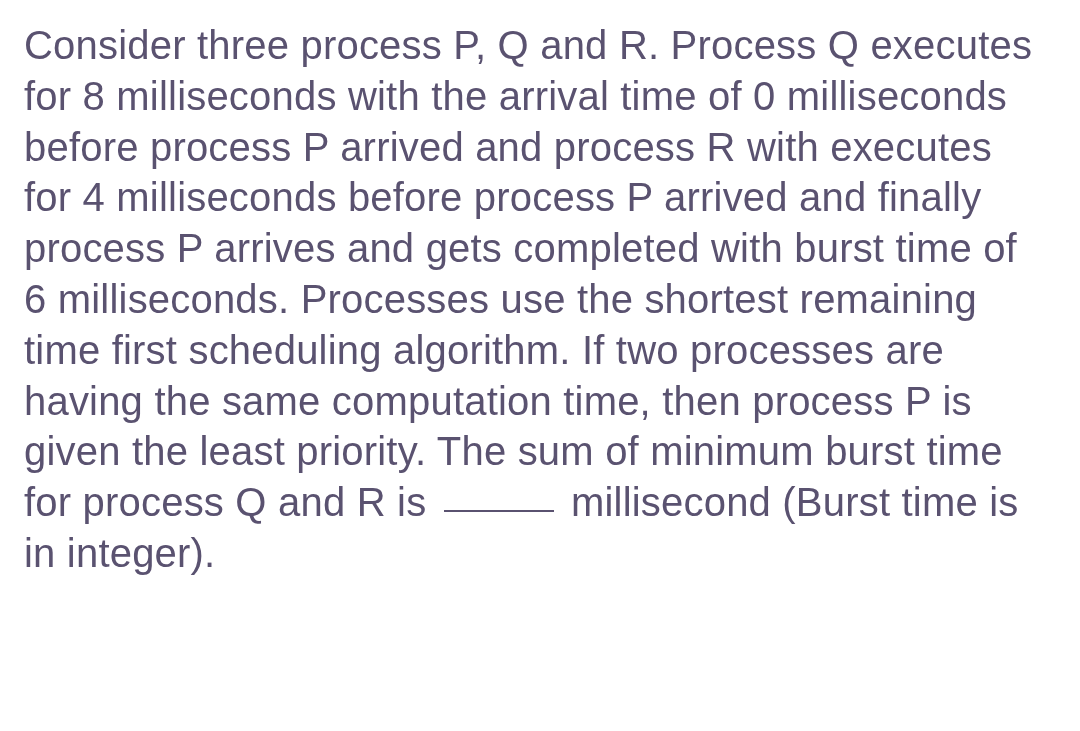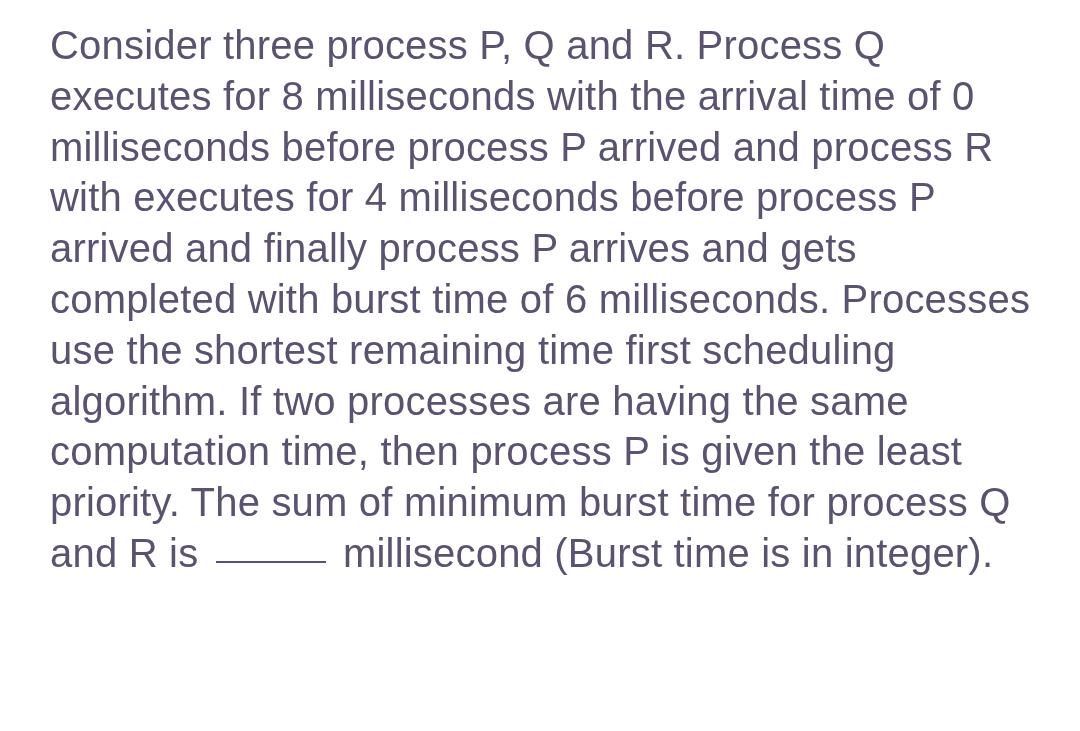--- a/index.html
+++ b/index.html
@@ -5,21 +5,21 @@
     body {
       margin: 0;
       padding: 0;
       width: 1080px;
       height: 731px;
       background: #ffffff;
       font-family: Arial, Helvetica, sans-serif;
       overflow: hidden;
     }
     .question-container {
-      padding: 20px 30px 20px 50px;
+      padding: 20px 30px 20px 24px;
       box-sizing: border-box;
     }
     .question-text {
       font-size: 40px;
       line-height: 1.27;
       color: #5a5270;
       font-weight: 400;
       letter-spacing: 0.2px;
     }
     .blank {

